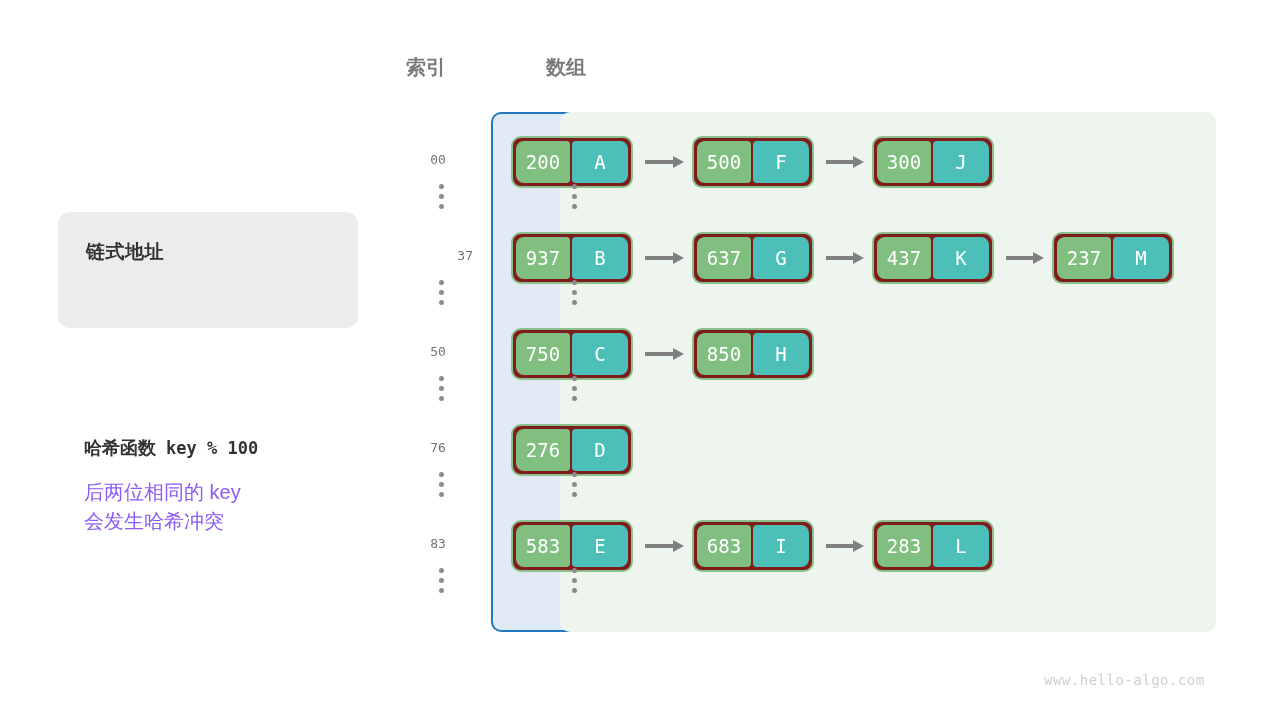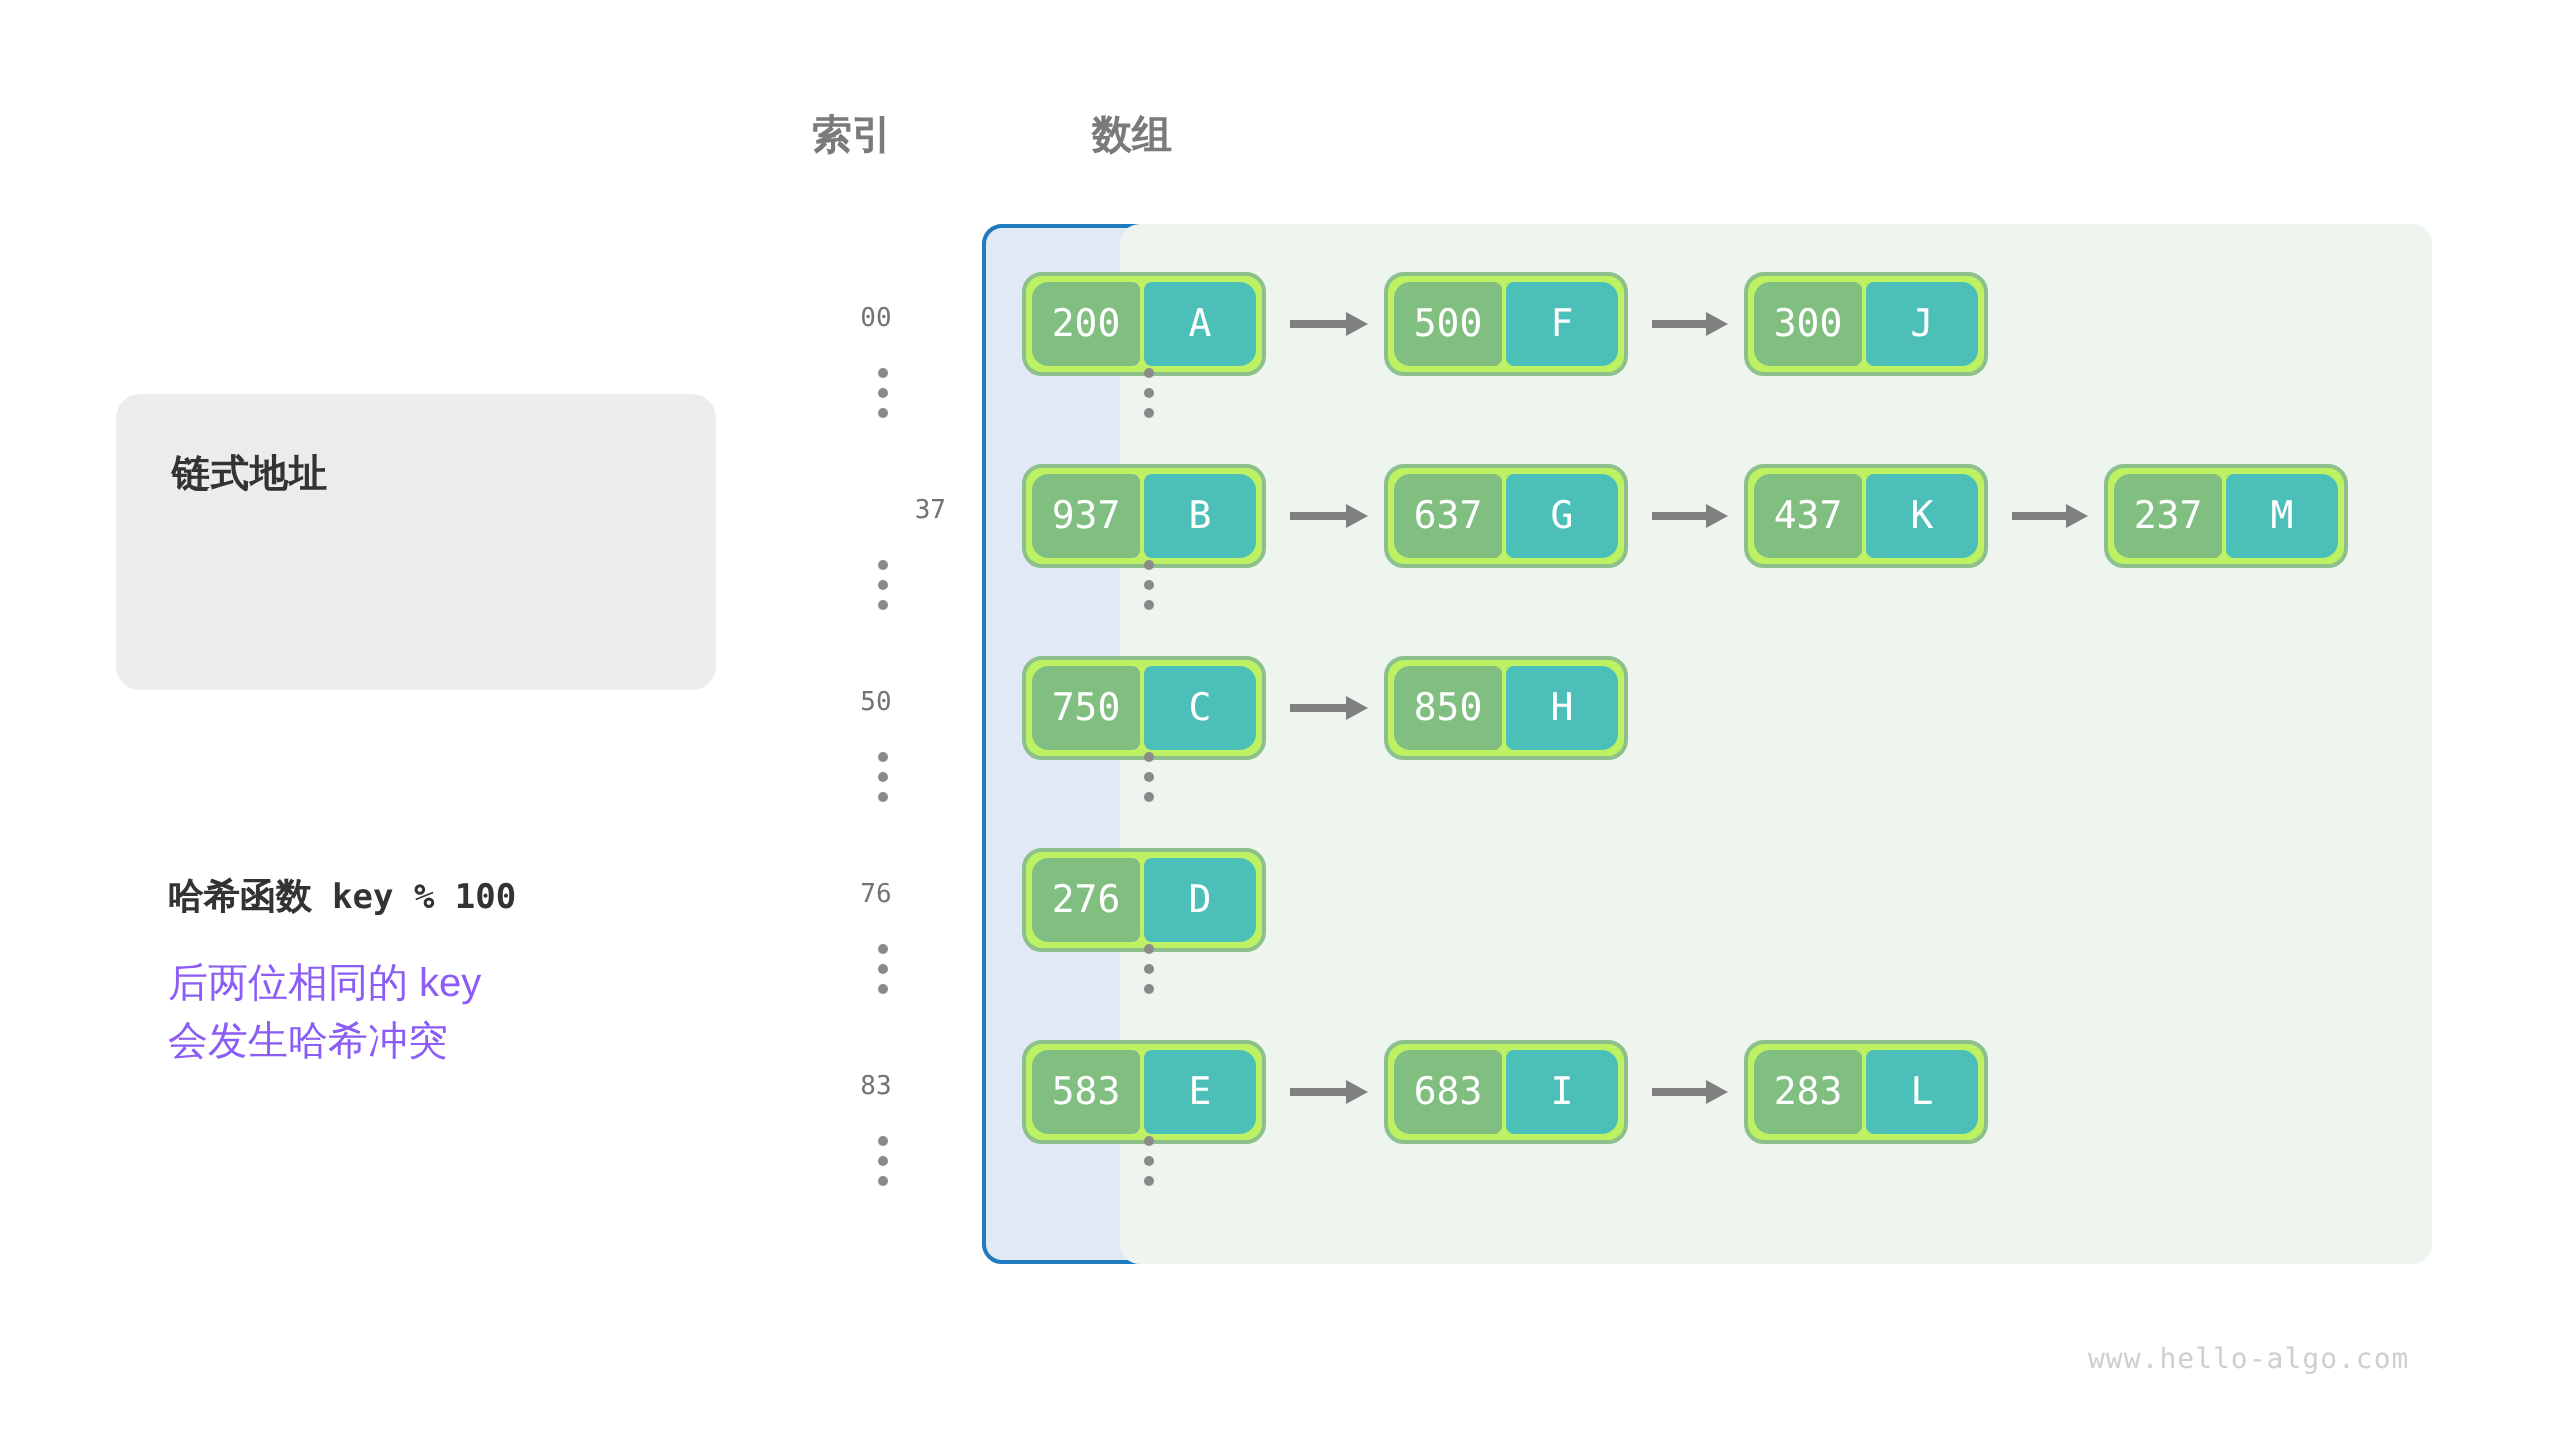--- a/index.html
+++ b/index.html
@@ -13,21 +13,21 @@
 
   
   .hdr{position:absolute;font-weight:bold;font-size:20px;color:#7a7a7a;white-space:nowrap;}
   #hdr-index{left:406px;top:54px;}
   #hdr-array{left:546px;top:54px;}
   #hdr-list{left:792px;top:54px;color:#5a9e5a;}
   #hdr-list .sub{color:#7a7a7a;font-size:17px;font-weight:bold;}
 
   
   #callout{
-    position:absolute;left:58px;top:197px;width:300px;height:148px;
+    position:absolute;left:58px;top:212px;width:300px;height:116px;
     background:#ececec;border-radius:12px;
   }
   #callout-title{
     position:absolute;left:28px;top:27px;font-size:19px;font-weight:bold;color:#333333;
     letter-spacing:.5px;
   }
   #callout-desc{
     position:absolute;left:28px;top:66px;font-size:16px;color:#9b9b9b;line-height:29px;
     white-space:pre-line;
   }
@@ -60,21 +60,21 @@
   }
   .dots{
     position:absolute;width:10px;display:flex;flex-direction:column;
     align-items:center;gap:5px;
   }
   .dots i{display:block;width:5px;height:5px;border-radius:50%;background:#8a8a8a;}
 
   
   .node{
     display:flex;align-items:center;
-    border:2px solid #8cc08c;border-radius:10px;background:#bef264;
+    border:2px solid #8cc08c;border-radius:10px;background:#7f1d1d;
     padding:3px;box-sizing:border-box;height:52px;
   }
   .cell{
     display:flex;align-items:center;justify-content:center;
     height:100%;box-sizing:border-box;
     font-family:"DejaVu Sans Mono","Liberation Mono",monospace;
     font-size:19px;color:#ffffff;
   }
   .cell.key{width:54px;background:#81bf81;border-radius:8px 4px 4px 8px;}
   .cell.val{width:56px;background:#4cc0b8;border-radius:4px 8px 8px 4px;margin-left:2px;}

